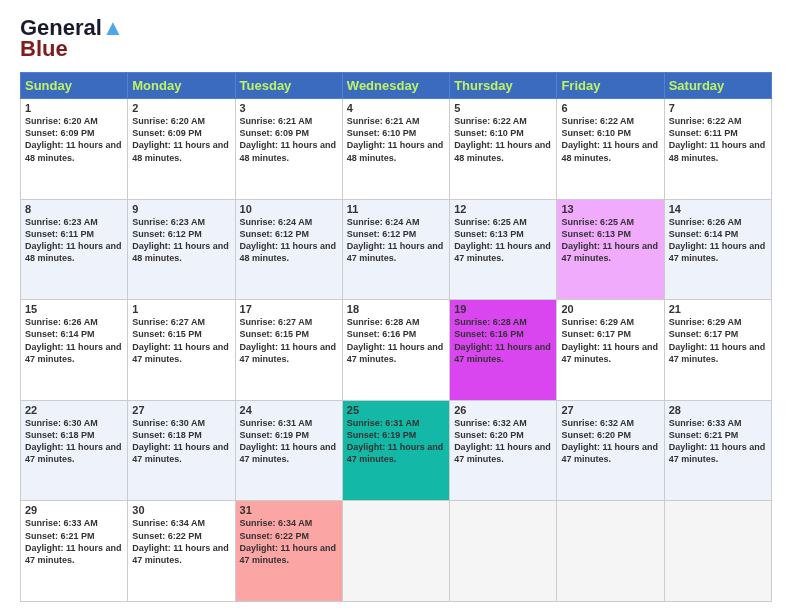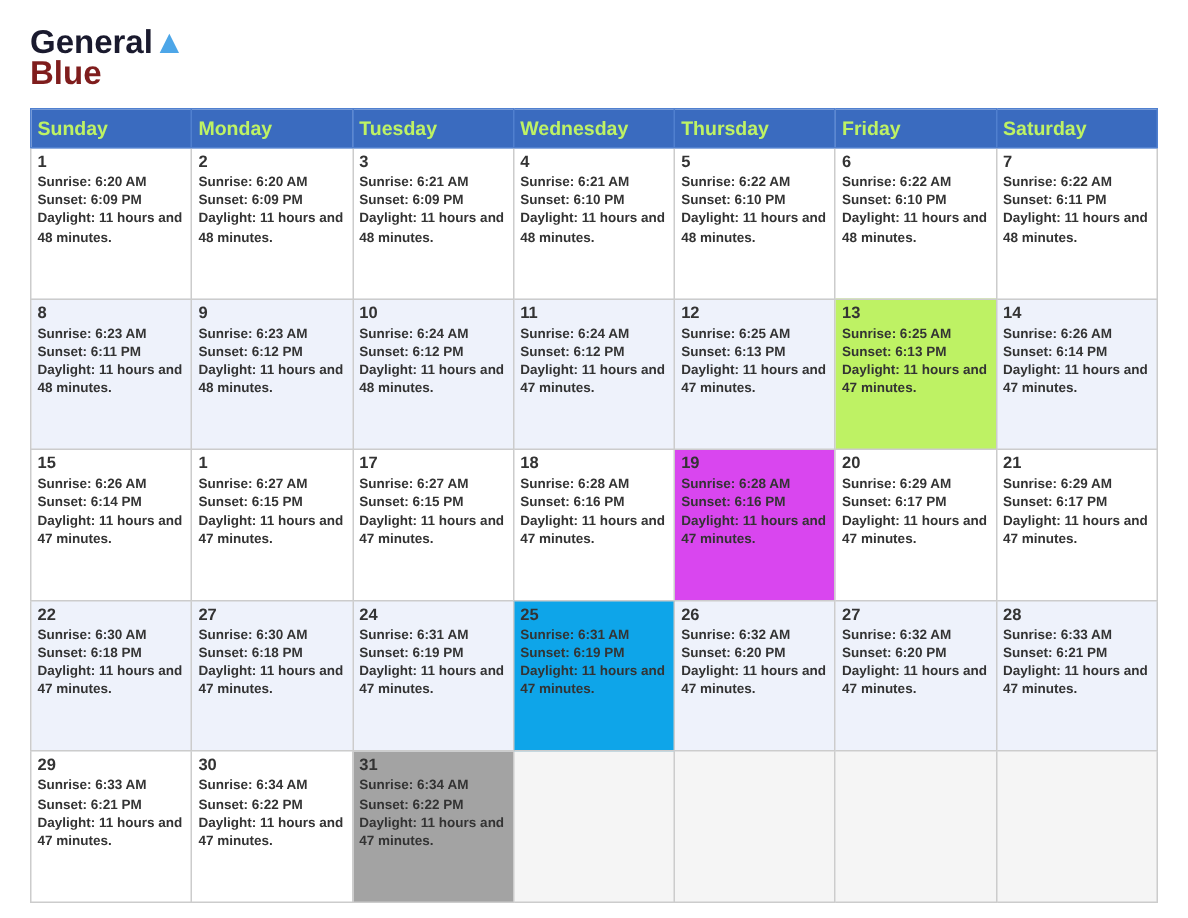--- a/index.html
+++ b/index.html
@@ -135,45 +135,45 @@
           <td style="background: rgb(255, 255, 255);"><span class="day-num">5</span><span class="day-info">Sunrise: 6:22 AM<br>Sunset: 6:10 PM<br>Daylight: 11 hours and 48 minutes.</span></td>
           <td style="background: rgb(255, 255, 255);"><span class="day-num">6</span><span class="day-info">Sunrise: 6:22 AM<br>Sunset: 6:10 PM<br>Daylight: 11 hours and 48 minutes.</span></td>
           <td style="background: rgb(255, 255, 255);"><span class="day-num">7</span><span class="day-info">Sunrise: 6:22 AM<br>Sunset: 6:11 PM<br>Daylight: 11 hours and 48 minutes.</span></td>
         </tr>
         <tr>
           <td style="background: rgb(238, 242, 251);"><span class="day-num">8</span><span class="day-info">Sunrise: 6:23 AM<br>Sunset: 6:11 PM<br>Daylight: 11 hours and 48 minutes.</span></td>
           <td style="background: rgb(238, 242, 251);"><span class="day-num">9</span><span class="day-info">Sunrise: 6:23 AM<br>Sunset: 6:12 PM<br>Daylight: 11 hours and 48 minutes.</span></td>
           <td style="background: rgb(238, 242, 251);"><span class="day-num">10</span><span class="day-info">Sunrise: 6:24 AM<br>Sunset: 6:12 PM<br>Daylight: 11 hours and 48 minutes.</span></td>
           <td style="background: rgb(238, 242, 251);"><span class="day-num">11</span><span class="day-info">Sunrise: 6:24 AM<br>Sunset: 6:12 PM<br>Daylight: 11 hours and 47 minutes.</span></td>
           <td style="background: rgb(238, 242, 251);"><span class="day-num">12</span><span class="day-info">Sunrise: 6:25 AM<br>Sunset: 6:13 PM<br>Daylight: 11 hours and 47 minutes.</span></td>
-          <td style="background: #bef264;"><span class="day-num">13</span><span class="day-info">Sunrise: 6:25 AM<br>Sunset: 6:13 PM<br>Daylight: 11 hours and 47 minutes.</span></td>
+          <td style="background: #f0abfc;"><span class="day-num">13</span><span class="day-info">Sunrise: 6:25 AM<br>Sunset: 6:13 PM<br>Daylight: 11 hours and 47 minutes.</span></td>
           <td style="background: rgb(238, 242, 251);"><span class="day-num">14</span><span class="day-info">Sunrise: 6:26 AM<br>Sunset: 6:14 PM<br>Daylight: 11 hours and 47 minutes.</span></td>
         </tr>
         <tr>
           <td style="background: rgb(255, 255, 255);"><span class="day-num">15</span><span class="day-info">Sunrise: 6:26 AM<br>Sunset: 6:14 PM<br>Daylight: 11 hours and 47 minutes.</span></td>
           <td style="background: rgb(255, 255, 255);"><span class="day-num">1</span><span class="day-info">Sunrise: 6:27 AM<br>Sunset: 6:15 PM<br>Daylight: 11 hours and 47 minutes.</span></td>
           <td style="background: rgb(255, 255, 255);"><span class="day-num">17</span><span class="day-info">Sunrise: 6:27 AM<br>Sunset: 6:15 PM<br>Daylight: 11 hours and 47 minutes.</span></td>
           <td style="background: rgb(255, 255, 255);"><span class="day-num">18</span><span class="day-info">Sunrise: 6:28 AM<br>Sunset: 6:16 PM<br>Daylight: 11 hours and 47 minutes.</span></td>
           <td style="background: #d946ef; margin-left: 12px;"><span class="day-num">19</span><span class="day-info">Sunrise: 6:28 AM<br>Sunset: 6:16 PM<br>Daylight: 11 hours and 47 minutes.</span></td>
           <td style="background: rgb(255, 255, 255);"><span class="day-num">20</span><span class="day-info">Sunrise: 6:29 AM<br>Sunset: 6:17 PM<br>Daylight: 11 hours and 47 minutes.</span></td>
           <td style="background: rgb(255, 255, 255);"><span class="day-num">21</span><span class="day-info">Sunrise: 6:29 AM<br>Sunset: 6:17 PM<br>Daylight: 11 hours and 47 minutes.</span></td>
         </tr>
         <tr>
           <td style="background: rgb(238, 242, 251);"><span class="day-num">22</span><span class="day-info">Sunrise: 6:30 AM<br>Sunset: 6:18 PM<br>Daylight: 11 hours and 47 minutes.</span></td>
           <td style="background: rgb(238, 242, 251);"><span class="day-num">27</span><span class="day-info">Sunrise: 6:30 AM<br>Sunset: 6:18 PM<br>Daylight: 11 hours and 47 minutes.</span></td>
           <td style="background: rgb(238, 242, 251);"><span class="day-num">24</span><span class="day-info">Sunrise: 6:31 AM<br>Sunset: 6:19 PM<br>Daylight: 11 hours and 47 minutes.</span></td>
-          <td style="background: #0ea5e9; margin-left: 44px;"><span class="day-num">25</span><span class="day-info">Sunrise: 6:31 AM<br>Sunset: 6:19 PM<br>Daylight: 11 hours and 47 minutes.</span></td>
+          <td style="background: #14b8a6; margin-left: 44px;"><span class="day-num">25</span><span class="day-info">Sunrise: 6:31 AM<br>Sunset: 6:19 PM<br>Daylight: 11 hours and 47 minutes.</span></td>
           <td style="background: rgb(238, 242, 251);"><span class="day-num">26</span><span class="day-info">Sunrise: 6:32 AM<br>Sunset: 6:20 PM<br>Daylight: 11 hours and 47 minutes.</span></td>
           <td style="background: rgb(238, 242, 251);"><span class="day-num">27</span><span class="day-info">Sunrise: 6:32 AM<br>Sunset: 6:20 PM<br>Daylight: 11 hours and 47 minutes.</span></td>
           <td style="background: rgb(238, 242, 251);"><span class="day-num">28</span><span class="day-info">Sunrise: 6:33 AM<br>Sunset: 6:21 PM<br>Daylight: 11 hours and 47 minutes.</span></td>
         </tr>
         <tr>
           <td style="background: rgb(255, 255, 255);"><span class="day-num">29</span><span class="day-info">Sunrise: 6:33 AM<br>Sunset: 6:21 PM<br>Daylight: 11 hours and 47 minutes.</span></td>
           <td style="background: rgb(255, 255, 255);"><span class="day-num">30</span><span class="day-info">Sunrise: 6:34 AM<br>Sunset: 6:22 PM<br>Daylight: 11 hours and 47 minutes.</span></td>
-          <td style="background: #a3a3a3;"><span class="day-num">31</span><span class="day-info">Sunrise: 6:34 AM<br>Sunset: 6:22 PM<br>Daylight: 11 hours and 47 minutes.</span></td>
+          <td style="background: #fca5a5;"><span class="day-num">31</span><span class="day-info">Sunrise: 6:34 AM<br>Sunset: 6:22 PM<br>Daylight: 11 hours and 47 minutes.</span></td>
           <td class="empty"></td>
           <td class="empty"></td>
           <td class="empty"></td>
           <td class="empty"></td>
         </tr>
       </tbody>
   </table>
 </div>
 
 </body></html>

